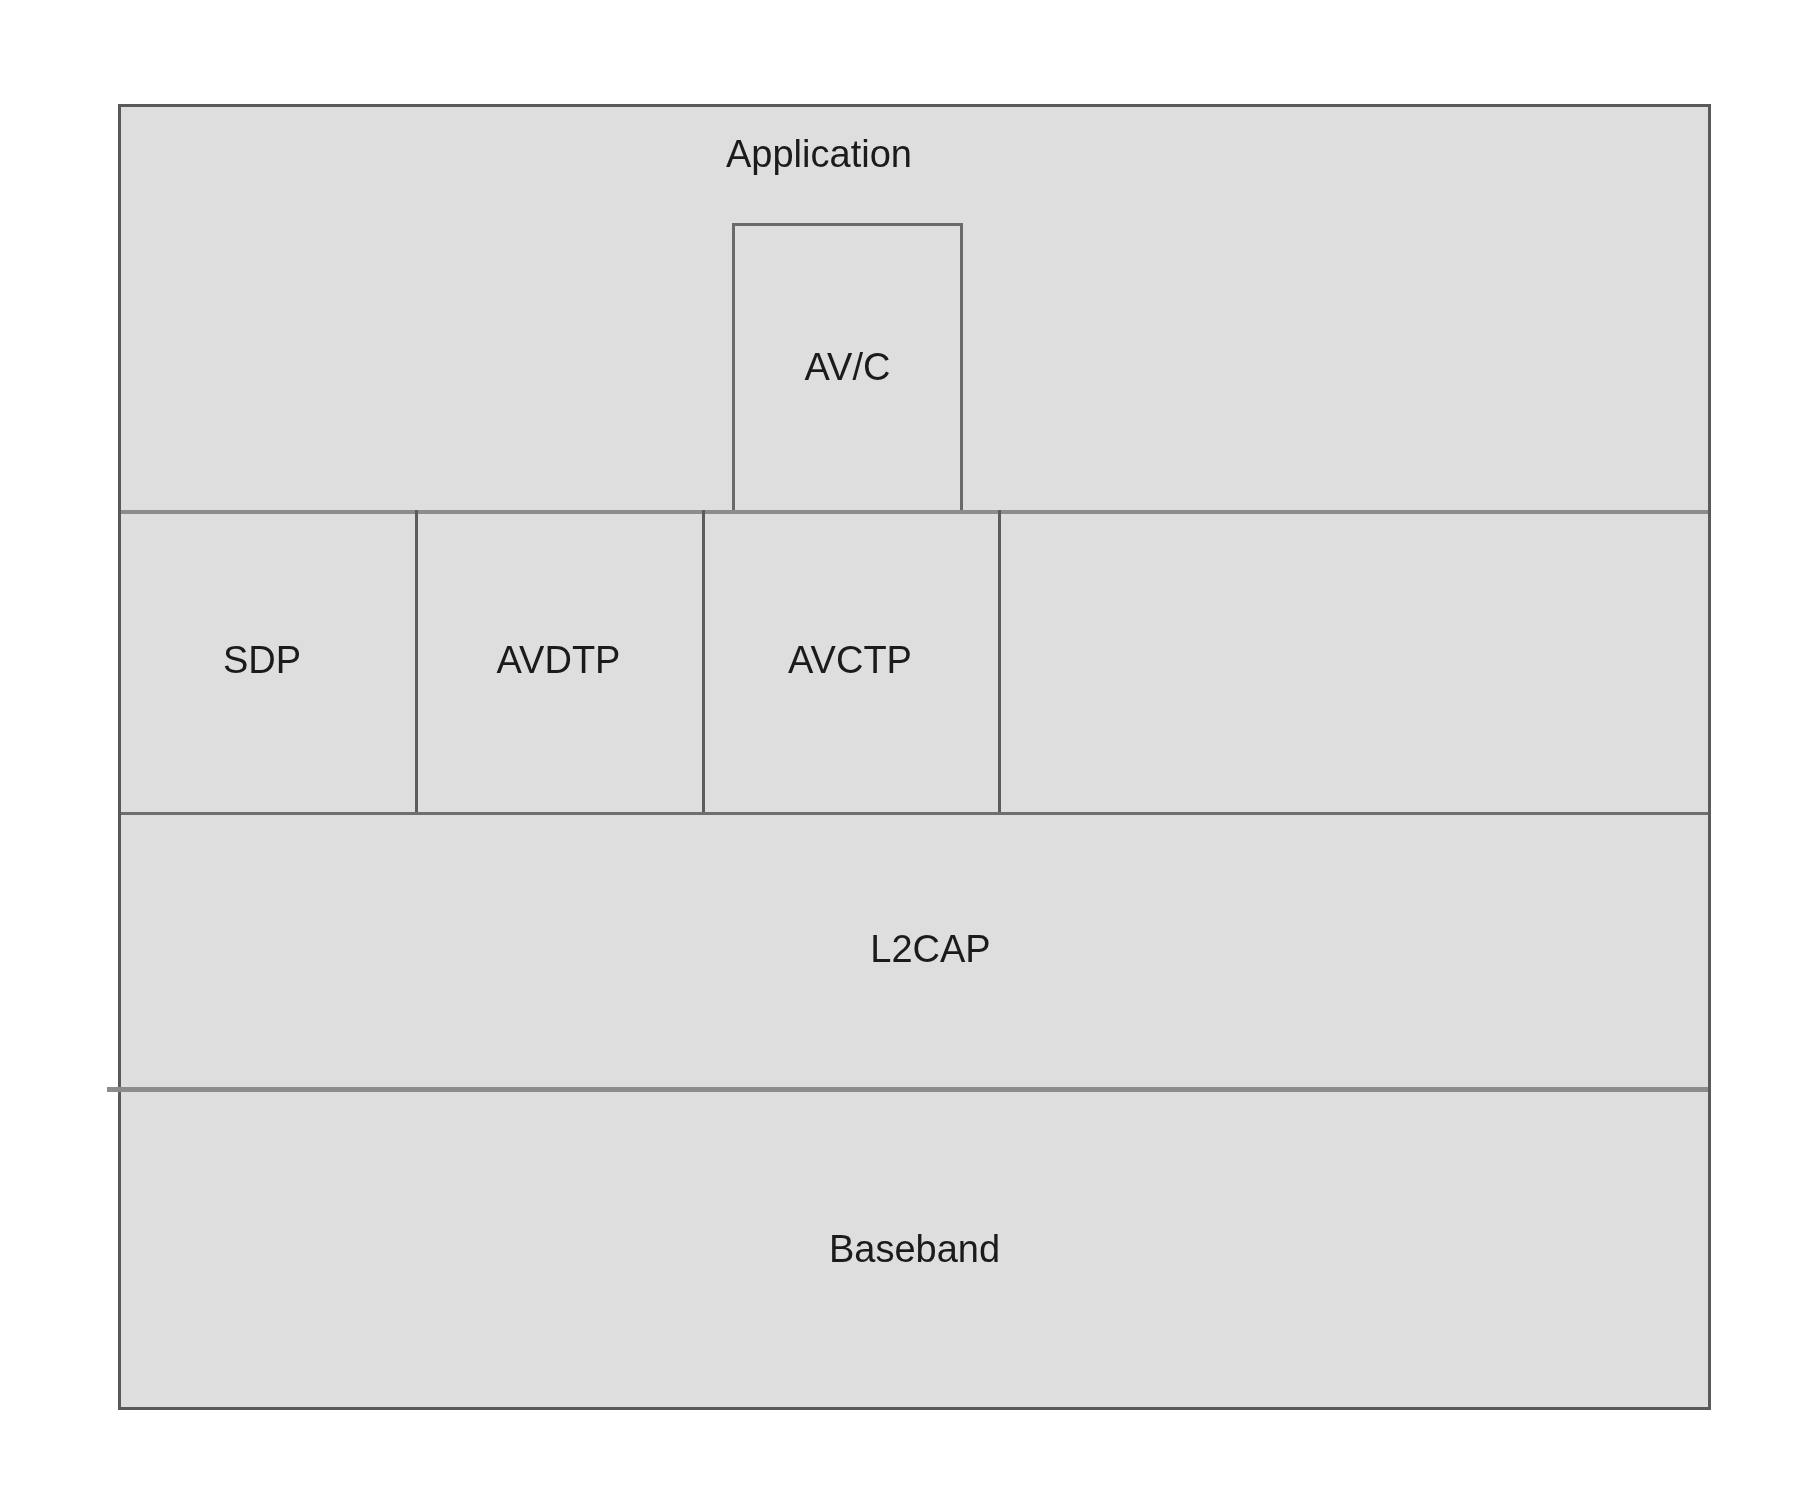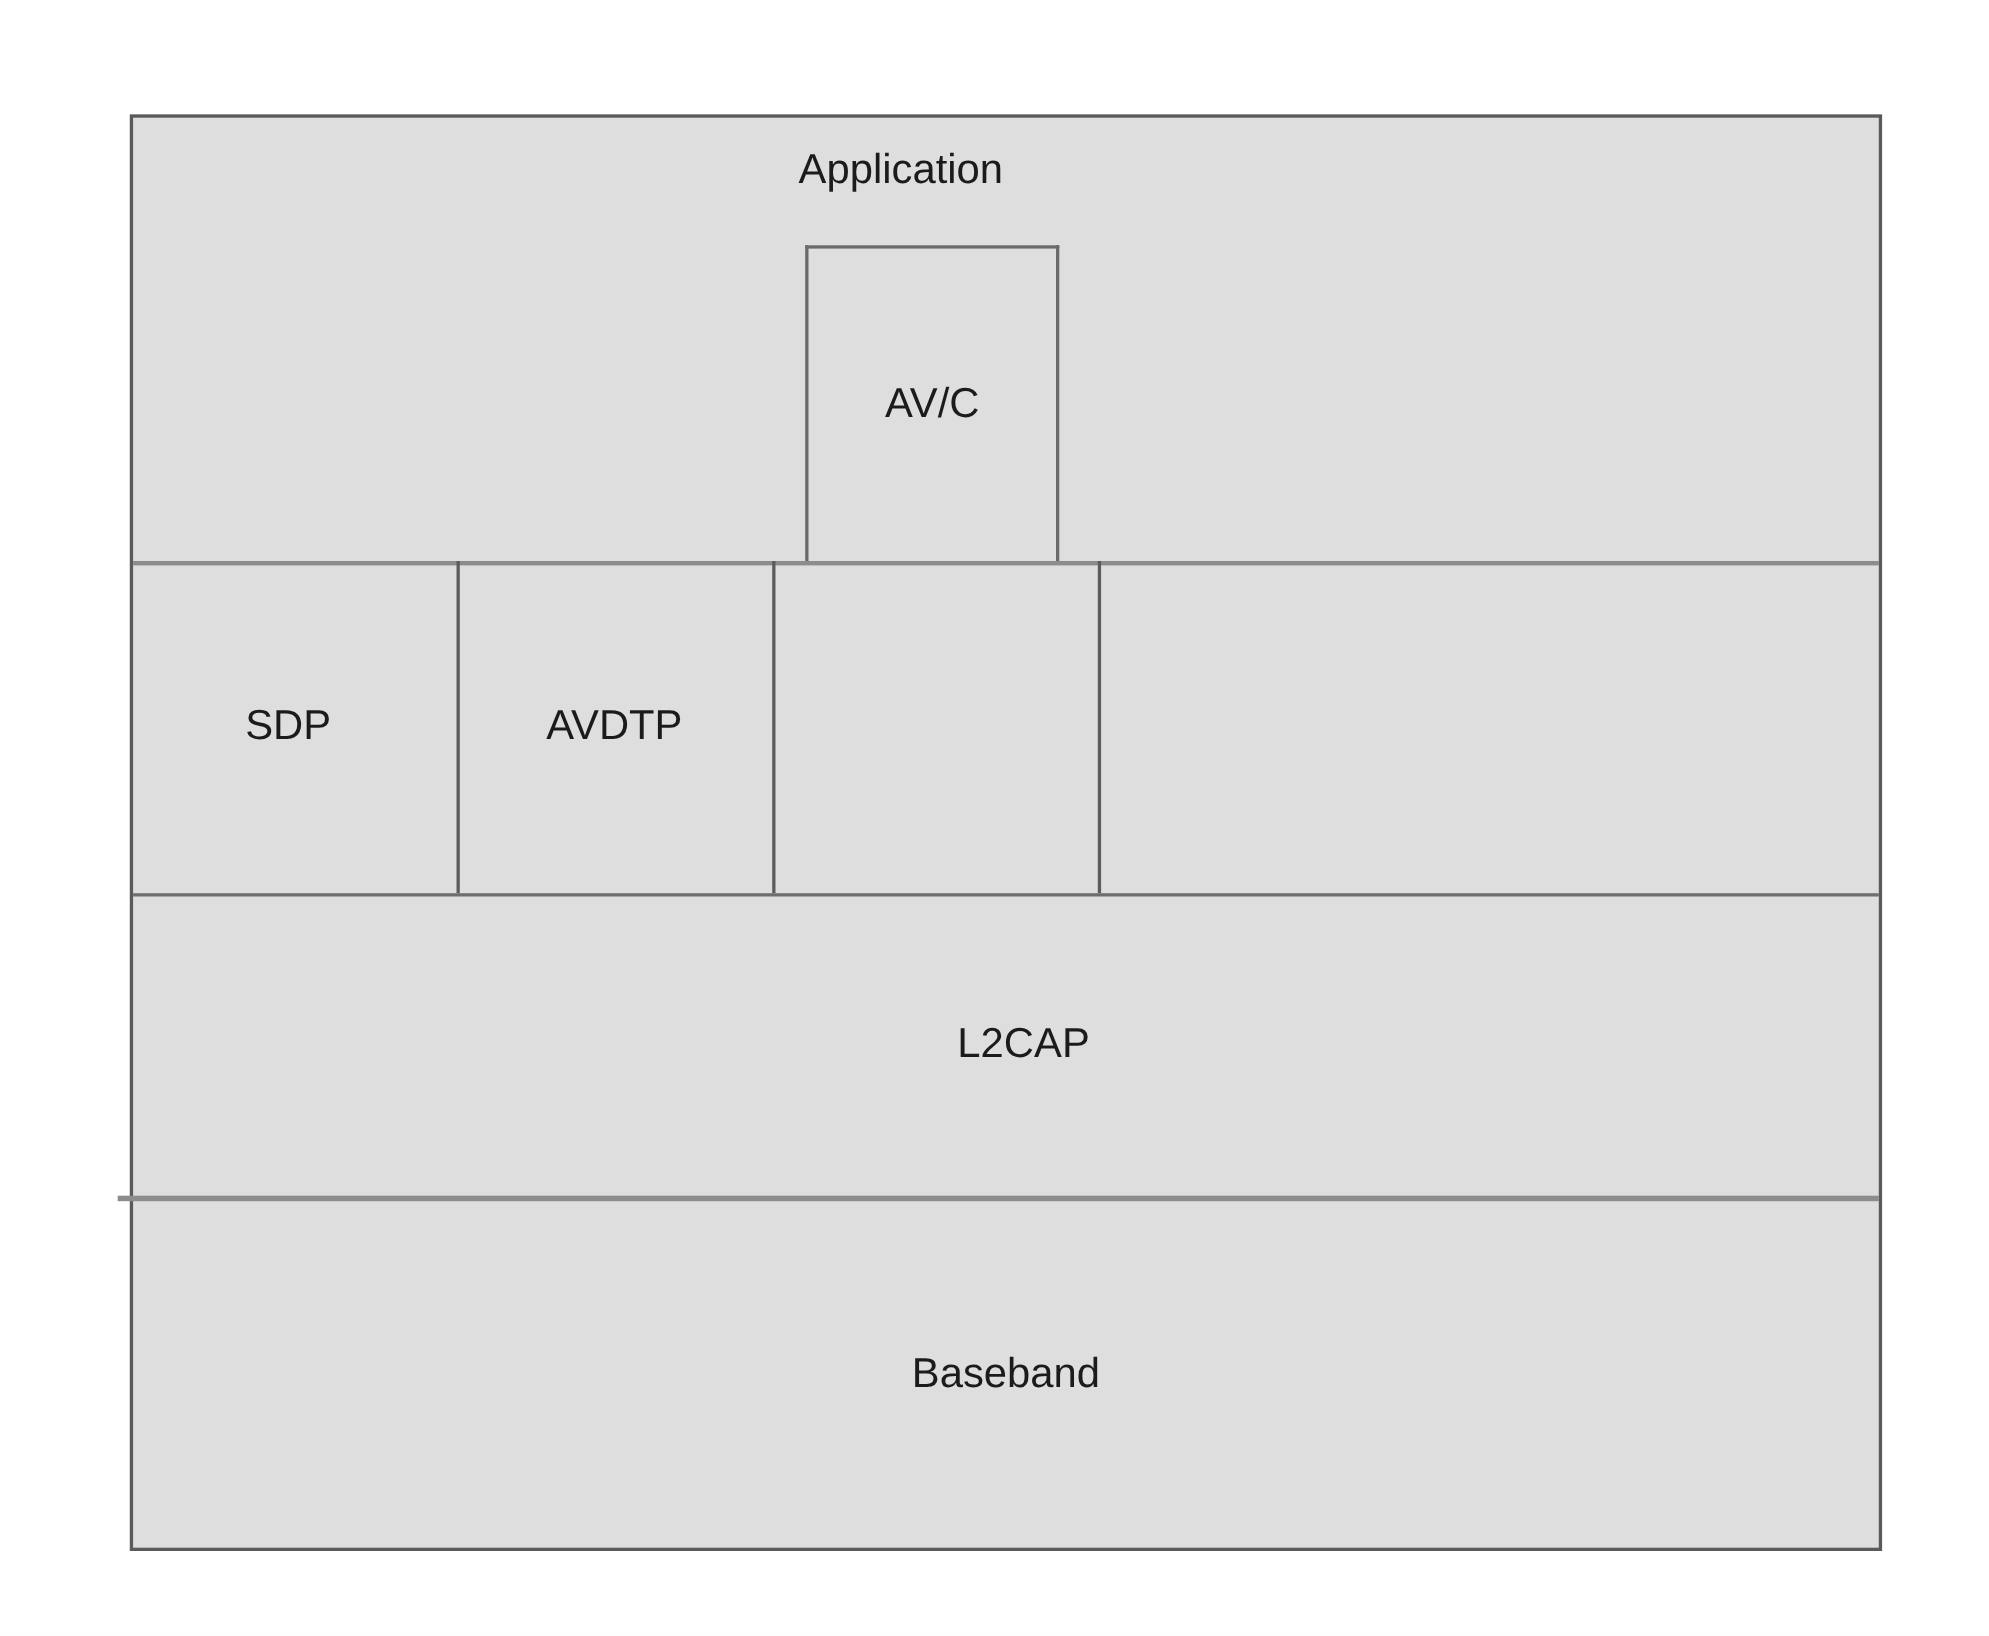--- a/index.html
+++ b/index.html
@@ -114,20 +114,23 @@
     </div>
 
     <div class="h-divider-1"></div>
 
     <div class="cell cell-sdp">
       <span class="label">SDP</span>
     </div>
     <div class="cell cell-avdtp">
       <span class="label">AVDTP</span>
     </div>
+    <div class="cell cell-avctp">
+      <span class="label">AVCTP</span>
+    </div>
 
     <div class="v-divider v-divider-1"></div>
     <div class="v-divider v-divider-2"></div>
     <div class="v-divider v-divider-3"></div>
 
     <div class="h-divider-2"></div>
 
     <div class="cell cell-l2cap">
       <span class="label">L2CAP</span>
     </div>

